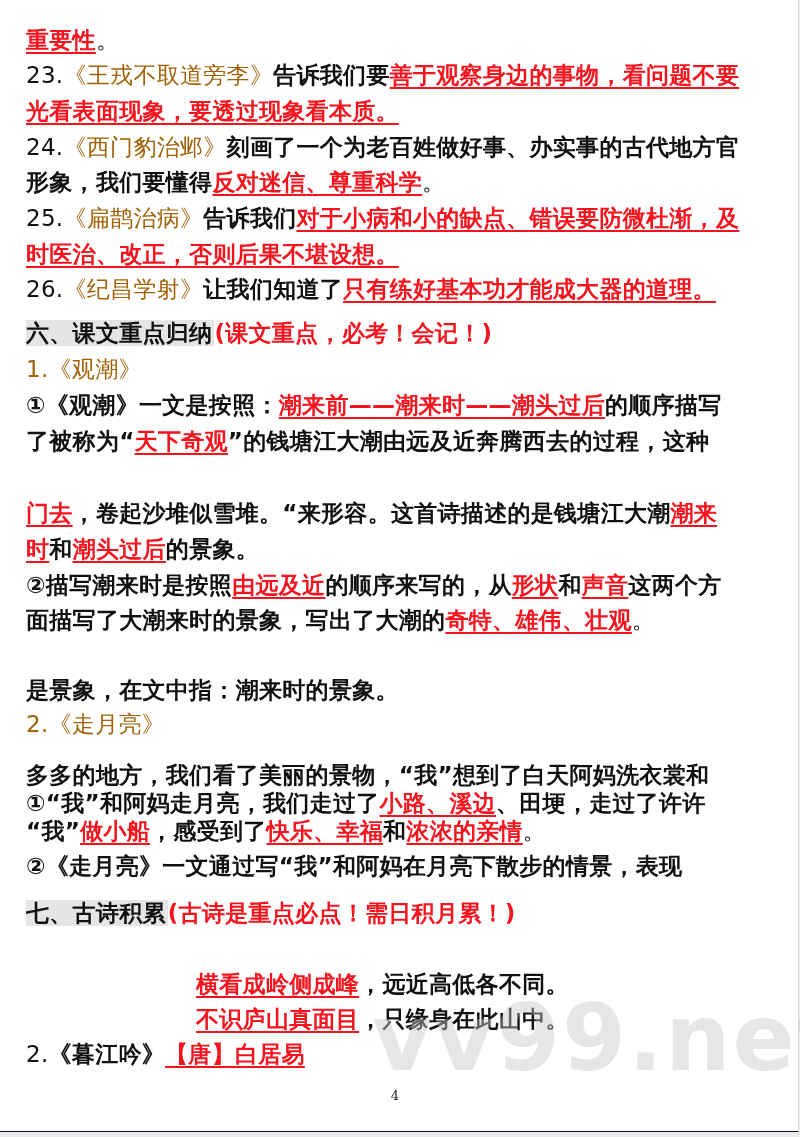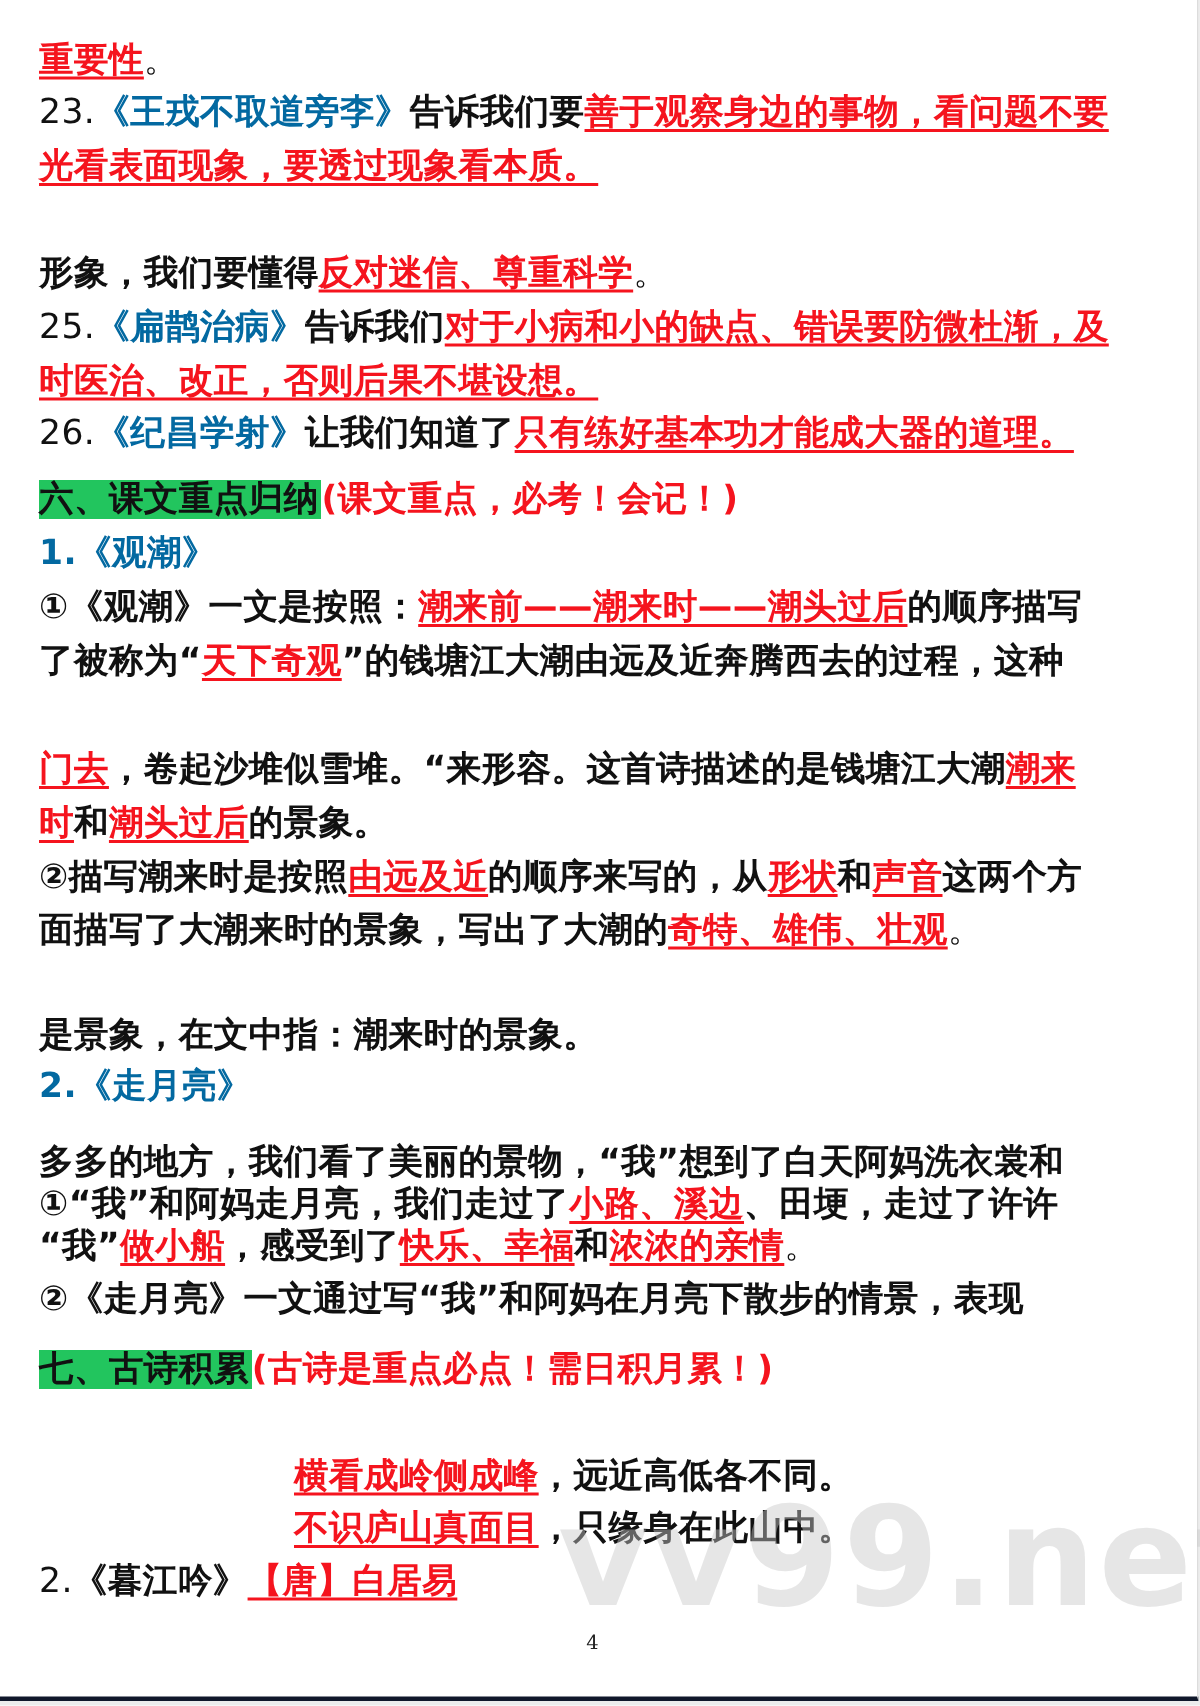--- a/index.html
+++ b/index.html
@@ -6,33 +6,33 @@
   body {
     width: 800px; height: 1137px; overflow: hidden;
     background: #ececec;
     font-family: "DejaVu Sans", "Liberation Sans", sans-serif;
   }
   .page {
     position: absolute; left: 0; top: 0;
     width: 798px; height: 1131px;
     background: #ffffff;
     border-right: 1px solid #dcdcdc;
-    border-bottom: 3px solid #0f172a;
+    border-bottom: 1px solid #0f172a;
   }
   .line {
     position: absolute; left: 26px;
     font-size: 23px; line-height: 34px; height: 34px;
     white-space: nowrap; color: #111111;
     font-weight: bold; letter-spacing: 0.3px;
   }
   .r { color: #f5141e; text-decoration: underline; text-decoration-color: #f5141e; text-underline-offset: 4px; text-decoration-thickness: 2px; }
   .rn { color: #f5141e; font-weight: bold; }
-  .b { color: #0369a1; font-weight: bold; }
+  .b { color: #a16207; font-weight: normal; }
   .n { font-weight: normal; }
-  .hd { background: #22c55e; padding-right: 2px; }
+  .hd { background: #e5e5e5; padding-right: 2px; }
   .poem { left: 196px; }
   .pagenum {
     position: absolute; left: 0; width: 790px; top: 1088px;
     text-align: center; font-family: "DejaVu Serif", serif; font-size: 13px; color: #222;
   }
   .watermark {
     position: absolute; left: 372px; top: 985px;
     font-family: "DejaVu Sans", sans-serif; font-weight: bold;
     font-size: 92px; color: rgba(200,200,200,0.45); letter-spacing: 2px;
     pointer-events: none;
@@ -47,20 +47,23 @@
     <span class="r">重要性</span><span class="n">。</span>
   </div>
 
   <div class="line" style="top:58px">
     <span class="n">23.</span><span class="b">《王戎不取道旁李》</span><span>告诉我们要</span><span class="r">善于观察身边的事物，看问题不要</span>
   </div>
   <div class="line" style="top:94px">
     <span class="r">光看表面现象，要透过现象看本质。</span>
   </div>
 
+  <div class="line" style="top:130px">
+    <span class="n">24.</span><span class="b">《西门豹治邺》</span><span>刻画了一个为老百姓做好事、办实事的古代地方官</span>
+  </div>
   <div class="line" style="top:165px">
     <span>形象，我们要懂得</span><span class="r">反对迷信、尊重科学</span><span class="n">。</span>
   </div>
 
   <div class="line" style="top:201px">
     <span class="n">25.</span><span class="b">《扁鹊治病》</span><span>告诉我们</span><span class="r">对于小病和小的缺点、错误要防微杜渐，及</span>
   </div>
   <div class="line" style="top:237px">
     <span class="r">时医治、改正，否则后果不堪设想。</span>
   </div>

